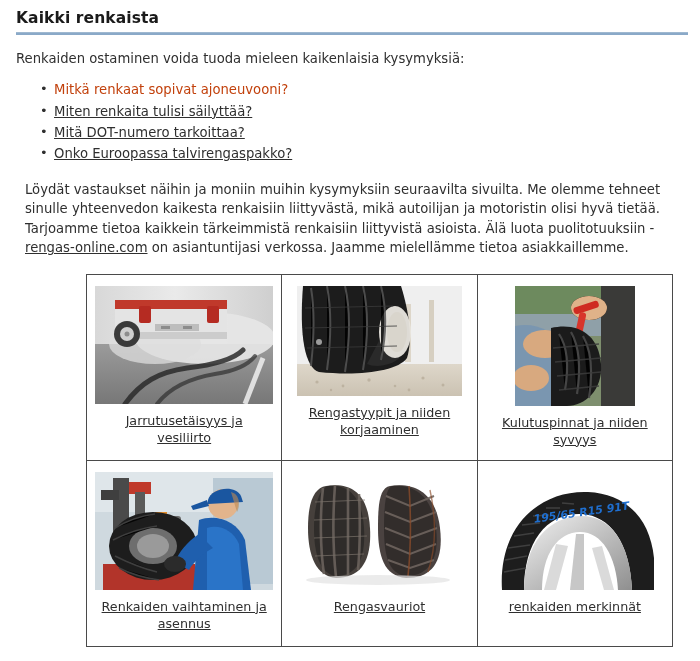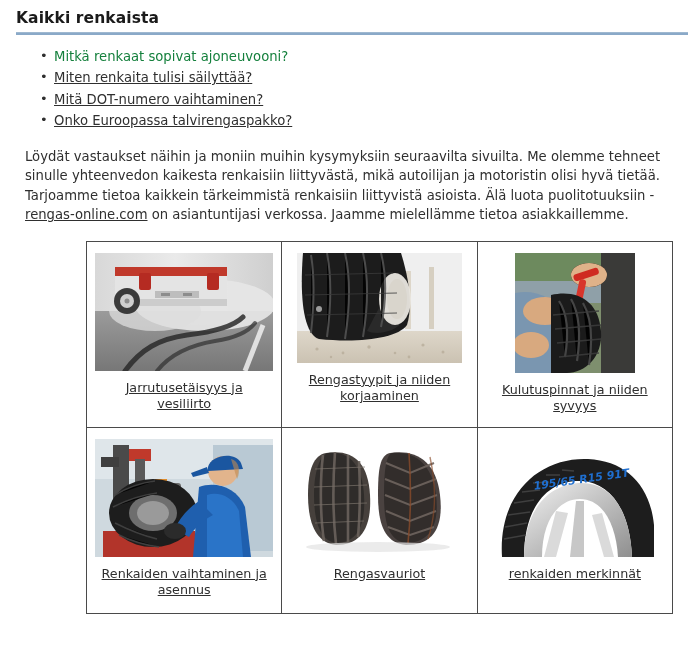--- a/index.html
+++ b/index.html
@@ -60,21 +60,21 @@
     left: -14px;
     top: -1px;
     font-size: 13px;
     color: #2f2f2f;
   }
   ul.q-list a {
     color: #2f2f2f;
   }
   ul.q-list span.plain {
     text-decoration: none;
-    color: #15803d;
+    color: #c2410c;
     text-align: center;
   }
 
   
   .body-text {
     margin: 15px 8px 0 17px;
     line-height: 1.48;
     font-size: 13.2px;
     color: #2f2f2f;
     max-width: 672px;
@@ -133,30 +133,31 @@
   svg { display: block; }
 </style>
 </head>
 <body>
 
 <div class="page">
 
   <h1 class="page-title">Kaikki renkaista</h1>
   <div class="title-rule"></div>
 
+  <p class="intro">Renkaiden ostaminen voida tuoda mieleen kaikenlaisia kysymyksiä:</p>
 
   <ul class="q-list">
     <li>
       <span class="plain">Mitkä renkaat sopivat ajoneuvooni?</span>
     </li>
     <li>
       <a href="#">Miten renkaita tulisi säilyttää?</a>
     </li>
     <li>
-      <a href="#">Mitä DOT-numero vaihtaminen?</a>
+      <a href="#">Mitä DOT-numero tarkoittaa?</a>
     </li>
     <li>
       <a href="#">Onko Euroopassa talvirengaspakko?</a>
     </li>
   </ul>
 
   <p class="body-text"><span>Löydät vastaukset näihin ja moniin muihin kysymyksiin seuraavilta sivuilta. Me olemme tehneet sinulle yhteenvedon kaikesta renkaisiin liittyvästä, mikä autoilijan ja motoristin olisi hyvä tietää. Tarjoamme tietoa kaikkein tärkeimmistä renkaisiin liittyvistä asioista. Älä luota puolitotuuksiin - </span><a href="#">rengas-online.com</a><span> on asiantuntijasi verkossa. Jaamme mielellämme tietoa asiakkaillemme.</span></p>
 
   <table class="grid">
     <tbody>

